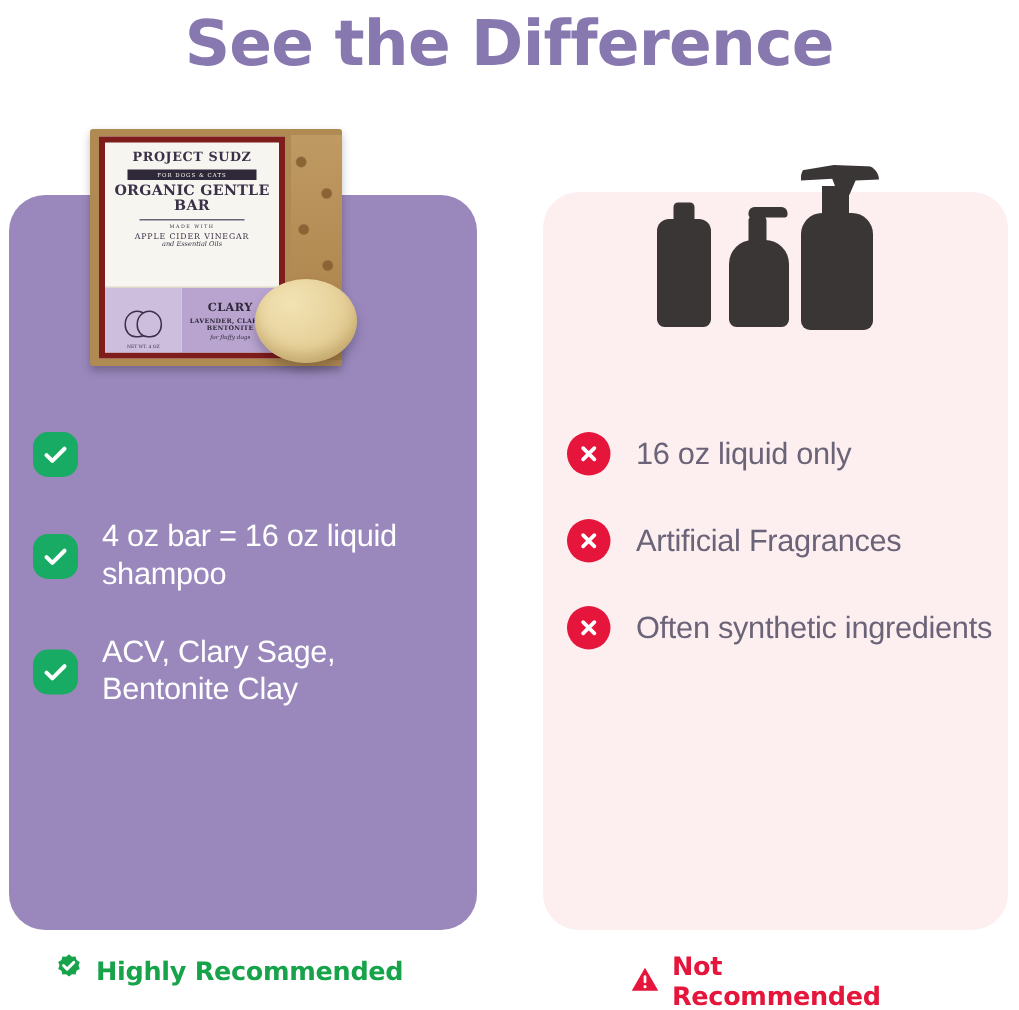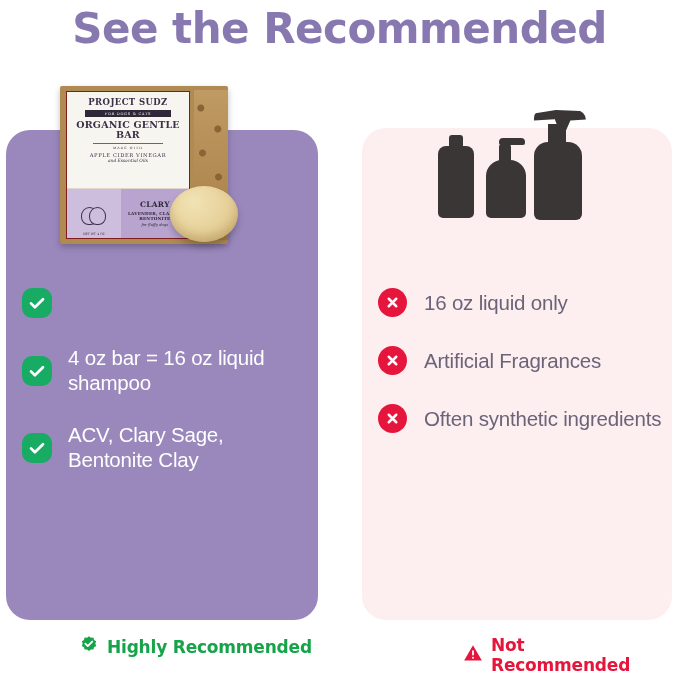--- a/index.html
+++ b/index.html
@@ -41,21 +41,21 @@
       radial-gradient(circle at 70% 26%, #8a6434 3px, transparent 4px),
       radial-gradient(circle at 25% 42%, #8a6434 3px, transparent 4px),
       radial-gradient(circle at 72% 58%, #8a6434 3px, transparent 4px),
       radial-gradient(circle at 28% 74%, #8a6434 3px, transparent 4px),
       radial-gradient(circle at 68% 88%, #8a6434 3px, transparent 4px),
       linear-gradient(#c09a63, #a87f47);
   }
   .label {
     position: absolute; left: 6px; top: 5px; width: 124px; height: 148px;
     background: #f7f5f0;
-    border: 1px solid #7f1d1d;
+    border: 4px solid #7f1d1d;
     display: flex; flex-direction: column;
     font-family: "DejaVu Serif", serif;
     color: #3a3048;
   }
   .label-top { flex: 0 0 96px; padding: 6px 5px 3px; text-align: center; position: relative; }
   .lbl-brand { font-size: 8.5px; font-weight: bold; letter-spacing: .4px; line-height: 1.1; }
   .lbl-ribbon {
     margin: 3px auto 3px; width: 86px; background: #2e2838; color: #f7f5f0;
     font-size: 3.6px; letter-spacing: .7px; padding: 1.5px 0; text-align: center;
   }
@@ -124,36 +124,36 @@
     background: #e5153c;
     display: flex; align-items: center; justify-content: center;
   }
   .ico-x svg { width: 15px; height: 15px; }
 
   .row-text { font-size: 20.5px; line-height: 1.2; letter-spacing: -0.2px; }
   .list-left  .row-text { color: #ffffff; }
   .list-right .row-text { color: #6b6478; }
 
   
-  .footer { position: absolute; bottom: 8px; left: 0; width: 590px; height: 34px; margin-left: 43px; }
+  .footer { position: absolute; bottom: 8px; left: 0; width: 590px; height: 34px; }
   .foot {
     position: absolute; display: flex; align-items: center;
     font-size: 17px; font-weight: bold; letter-spacing: -0.2px;
     font-family: "DejaVu Sans", sans-serif;
   }
   .foot-good { left: 36px; top: 4px; color: #16a34a; }
   .foot-bad  { left: 420px; top: 4px; color: #e5153c; }
   .foot svg { margin-right: 8px; }
 </style>
 </head>
 <body>
 
 <div id="stage">
 
-  <div class="title">See the Recommended</div>
+  <div class="title">See the Difference</div>
 
   <div class="panel panel-left"></div>
 
   <div class="hero-left">
     <div class="box-outer">
       <div class="box-pattern"></div>
       <div class="label">
         <div class="label-top">
           <div class="lbl-brand">PROJECT SUDZ</div>
           <div class="lbl-ribbon">FOR DOGS &amp; CATS</div>

